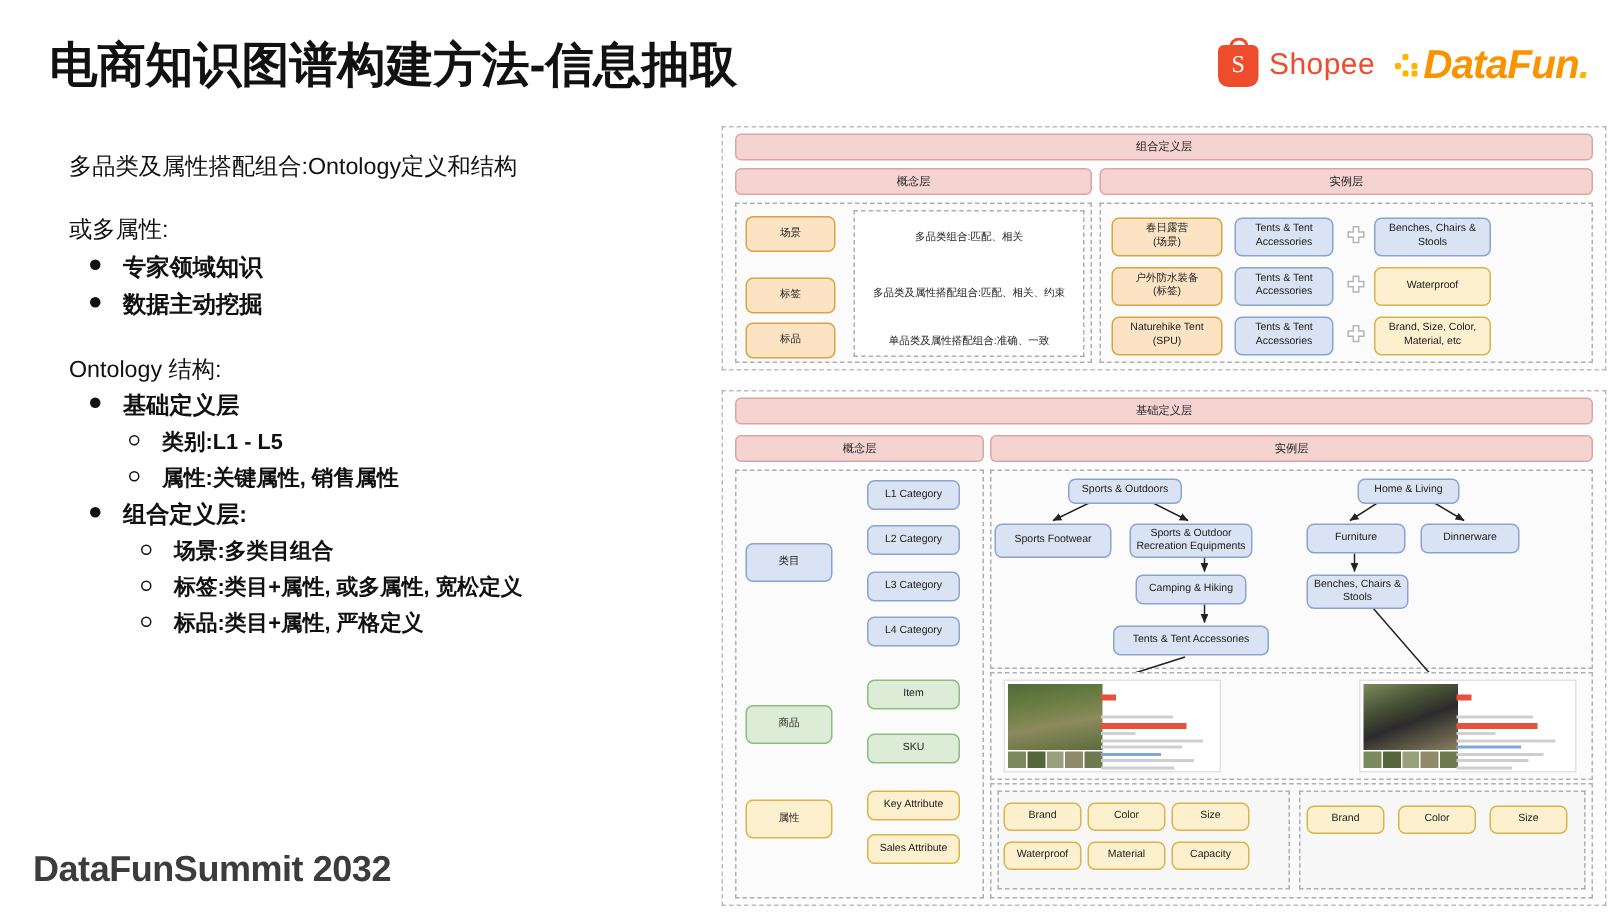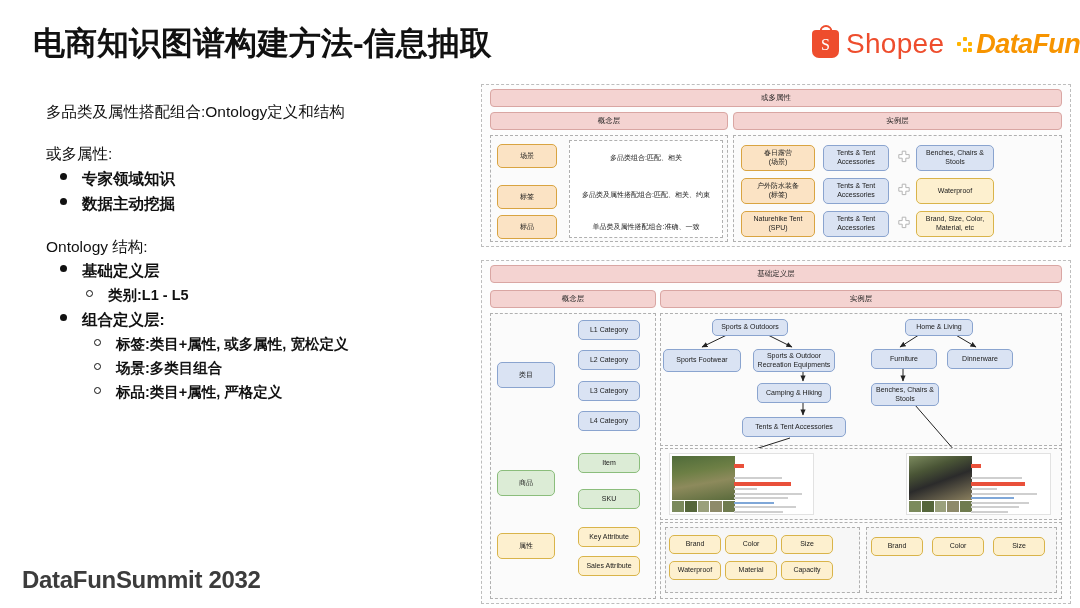--- a/index.html
+++ b/index.html
@@ -25,21 +25,21 @@
     background: #ee4d2d; border-radius: 4px 4px 7px 7px;
     display: flex; align-items: center; justify-content: center;
   }
   .shopee-mark .handle {
     position: absolute; top: -5px; left: 50%; transform: translateX(-50%);
     width: 13px; height: 11px; border: 2px solid #ee4d2d;
     border-bottom: none; border-radius: 7px 7px 0 0;
   }
   .shopee-mark .s { color: #fff; font-size: 16px; font-weight: 400; line-height: 1;
     font-family: "Liberation Serif", serif; margin-top: 1px; }
-  .shopee-word { color: #ee4d2d; font-size: 28px; font-weight: 400; letter-spacing: .3px; }
+  .shopee-word { color: #ee4d2d; font-size: 20px; font-weight: 400; letter-spacing: .3px; }
   .datafun { display: flex; align-items: center; gap: 2px; }
   .df-dots { display: grid; grid-template-columns: repeat(3, 4px); grid-gap: 1.5px; margin-right: 2px; }
   .df-dots i { display: block; width: 4px; height: 4px; background: #ffb400; border-radius: 1px; }
   .df-dots i.hide { background: transparent; }
   .df-word { font-size: 27px; font-weight: 700; font-style: italic; color: #f79400; letter-spacing: -0.6px; }
   .df-word .lite { color: #ffb400; }
 
   
   .body-text { position: absolute; left: 46px; top: 100px; width: 410px; color: #111; }
   .lead { font-size: 15.5px; line-height: 1.5; }
@@ -143,48 +143,52 @@
     <div style="margin-left:36px;position:relative;">
       <div class="bulletrow" style="font-size:15.5px;line-height:1.62;">
         <span class="bullet-dot"></span>
         <span>基础定义层</span>
       </div>
       <div style="margin-left:26px;position:relative;">
         <div class="bulletrow" style="font-size:14.5px;line-height:1.66;">
           <span class="bullet-ring"></span>
           <span>类别:L1 - L5</span>
         </div>
+        <div class="bulletrow" style="font-size:14.5px;line-height:1.66;">
+          <span class="bullet-ring"></span>
+          <span>属性:关键属性, 销售属性</span>
+        </div>
       </div>
 
       <div class="bulletrow" style="font-size:15.5px;line-height:1.62;">
         <span class="bullet-dot"></span>
         <span>组合定义层:</span>
       </div>
       <div style="margin-left:34px;position:relative;">
+        <div class="bulletrow" style="font-size:14.5px;line-height:1.66;">
+          <span class="bullet-ring"></span>
+          <span>场景:多类目组合</span>
+        </div>
         <div class="bulletrow" style="font-size:14.5px;line-height:1.66;width:268px;">
           <span class="bullet-ring"></span>
           <span>标签:类目+属性, 或多属性, 宽松定义</span>
         </div>
         <div class="bulletrow" style="font-size:14.5px;line-height:1.66;">
           <span class="bullet-ring"></span>
-          <span>场景:多类目组合</span>
-        </div>
-        <div class="bulletrow" style="font-size:14.5px;line-height:1.66;">
-          <span class="bullet-ring"></span>
           <span>标品:类目+属性, 严格定义</span>
         </div>
       </div>
     </div>
   </div>
 
   <div class="footer">DataFunSummit 2032</div>
 
   <div class="panel-outer" style="left:481px; top:84px; width:590px; height:163px;"></div>
 
-  <div class="hdr" style="left:490px; top:89px; width:572px; height:18px;">或多属性</div>
+  <div class="hdr" style="left:490px; top:89px; width:572px; height:18px;">组合定义层</div>
 
   <div class="hdr" style="left:490px; top:112px; width:238px; height:18px;">概念层</div>
   <div class="hdr" style="left:733px; top:112px; width:329px; height:18px;">实例层</div>
 
   <div class="dashbox" style="left:490px; top:135px; width:238px; height:107px;"></div>
   <div class="dashbox" style="left:569px; top:140px; width:154px; height:98px; background:#ffffff;"></div>
 
   <div class="node n-orange" style="left:497px; top:144px; width:60px; height:24px;">场景</div>
   <div class="node n-orange" style="left:497px; top:185px; width:60px; height:24px;">标签</div>
   <div class="node n-orange" style="left:497px; top:215px; width:60px; height:24px;">标品</div>

